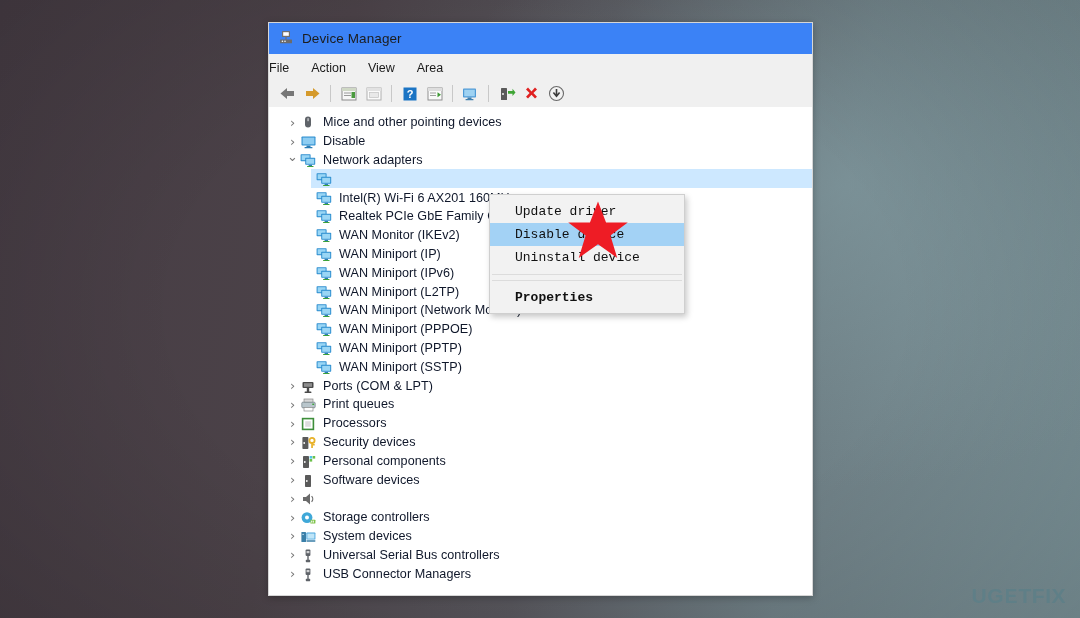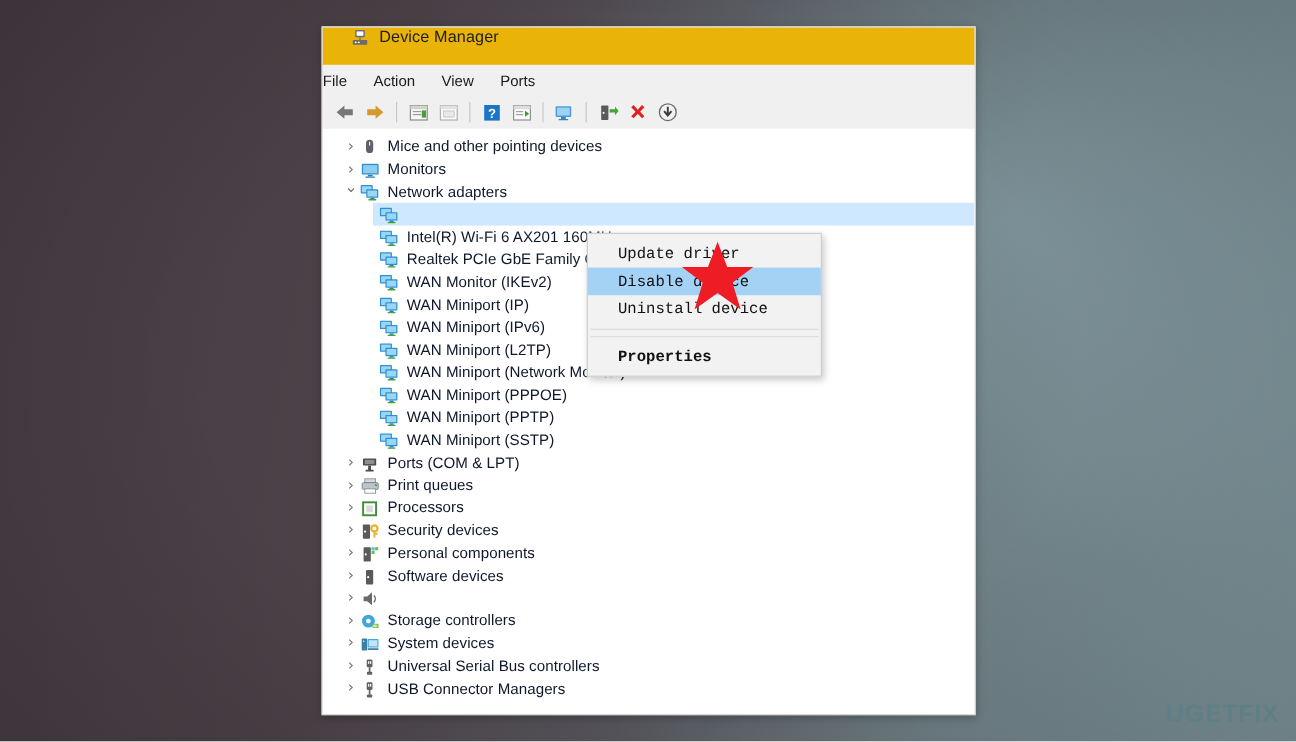--- a/index.html
+++ b/index.html
@@ -30,23 +30,23 @@
     left: 268px; top: 22px;
     width: 545px; height: 574px;
     background: #ffffff;
     border: 1px solid #d6d6d6;
     box-sizing: border-box;
     z-index: 5;
     box-shadow: 0 2px 7px rgba(0,0,0,0.25);
   }
   .titlebar {
     height: 31px;
-    background: #eab308;
-    display: flex; align-items: flex-start;
-    padding-left: 23px;
+    background: #3b82f6;
+    display: flex; align-items: center;
+    padding-left: 9px;
     border-bottom: 1px solid #f0f0f0;
   }
   .title-text {
     font-size: 13.5px;
     color: #1d1d1d;
     margin-left: 8px;
     letter-spacing: 0.1px;
   }
   .menubar {
     height: 25px;
@@ -202,21 +202,21 @@
           <circle cx="7" cy="12.3" r="0.8" fill="#ffffff"></circle>
         </svg>
       </span>
       <span class="title-text">Device Manager</span>
     </div>
 
     <div class="menubar">
       <span class="menu-item">File</span>
       <span class="menu-item">Action</span>
       <span class="menu-item">View</span>
-      <span class="menu-item">Ports</span>
+      <span class="menu-item">Area</span>
     </div>
 
     <div class="toolbar">
       <div class="tb-btn">
         <svg width="17" height="15" viewBox="0 0 17 15">
           <path d="M8 2 L8 5 L15 5 L15 10 L8 10 L8 13 L1.5 7.5 Z" fill="#777777"></path>
         </svg>
       </div>
       <div class="tb-btn">
         <svg width="17" height="15" viewBox="0 0 17 15">
@@ -300,21 +300,21 @@
         <div class="row lvl1">
           <span class="chev" style="font-size: 13px;">›</span>
           <span class="ico">
             <span class="nic"><svg width="17" height="16" viewBox="0 0 17 16">
                 <rect x="1.5" y="2.5" width="14" height="9" rx="0.8" fill="#2f8fd0"></rect>
                 <rect x="2.6" y="3.6" width="11.8" height="6.8" fill="#8ecdf2"></rect>
                 <rect x="6.5" y="11.6" width="4" height="1.4" fill="#2a7cb5"></rect>
                 <rect x="4.5" y="13" width="8" height="1.2" rx="0.5" fill="#2a7cb5"></rect>
               </svg></span>
           </span>
-          <span class="lbl">Monitors</span>
+          <span class="lbl">Disable</span>
         </div>
         <div class="row lvl1">
           <span class="chev" style="font-size: 13px; position: relative; top: -3px;">⌄</span>
           <span class="ico">
             <span class="nic"><svg width="17" height="16" viewBox="0 0 17 16">
                 <rect x="0.6" y="1.2" width="10" height="7" rx="0.7" fill="#2f8fd0"></rect>
                 <rect x="1.6" y="2.2" width="8" height="5" fill="#9ad6f5"></rect>
                 <rect x="5.2" y="4.8" width="10" height="7" rx="0.7" fill="#2f8fd0"></rect>
                 <rect x="6.2" y="5.8" width="8" height="5" fill="#9ad6f5"></rect>
                 <rect x="8.6" y="11.8" width="3.4" height="1.2" fill="#2a7cb5"></rect>

